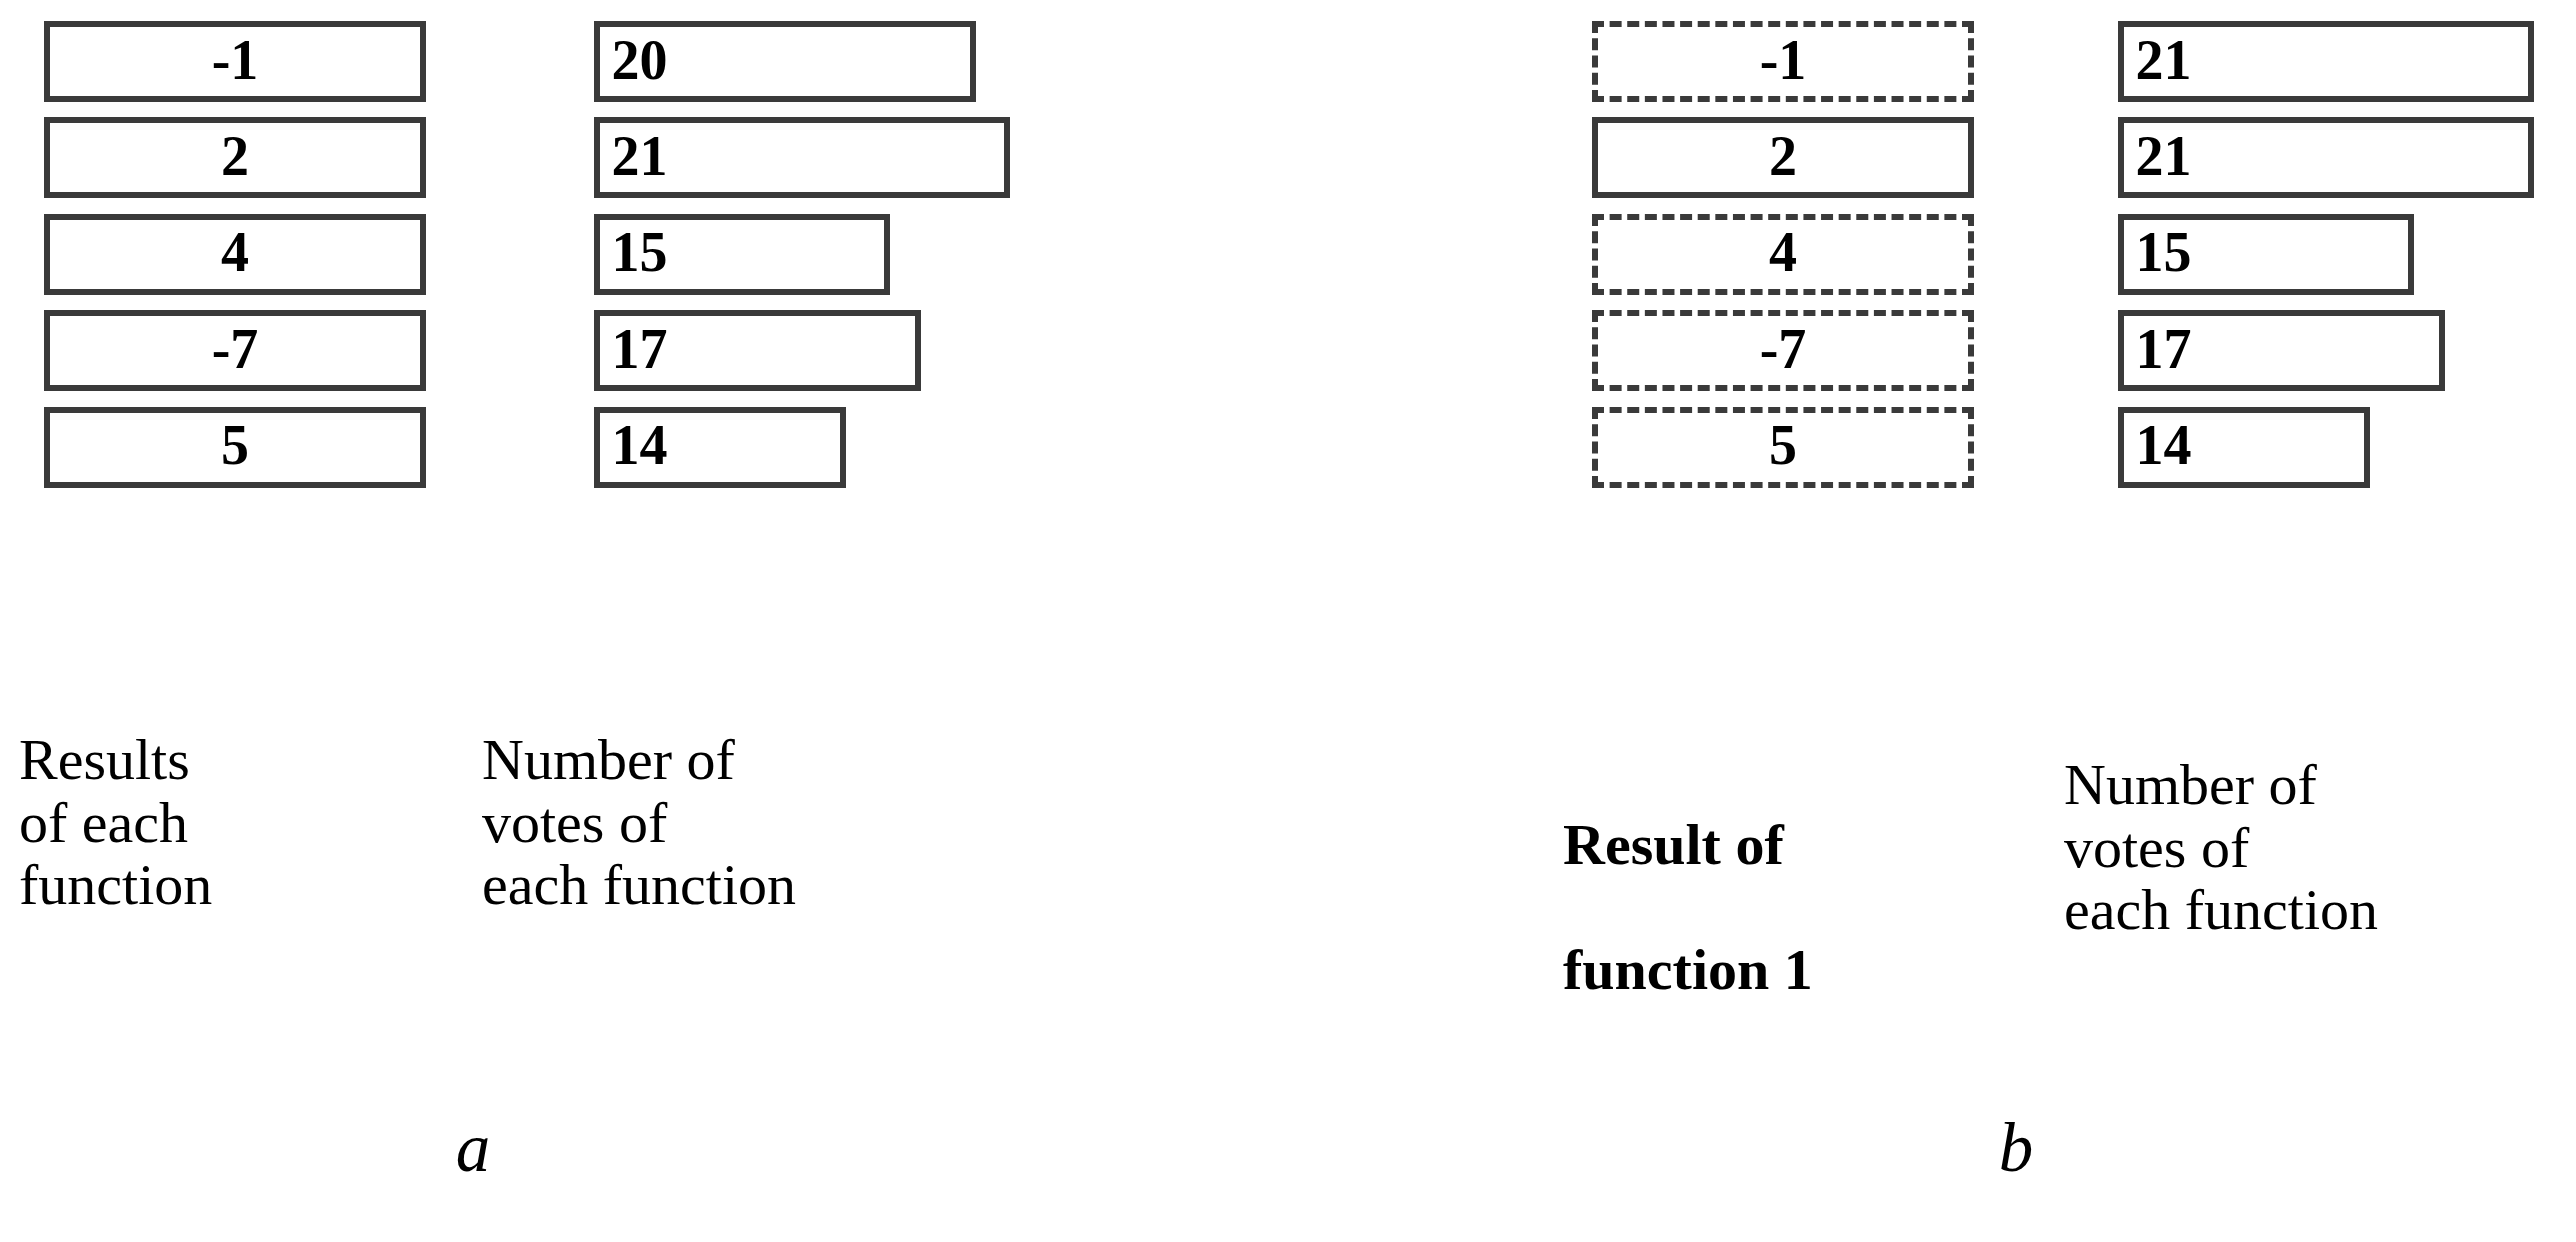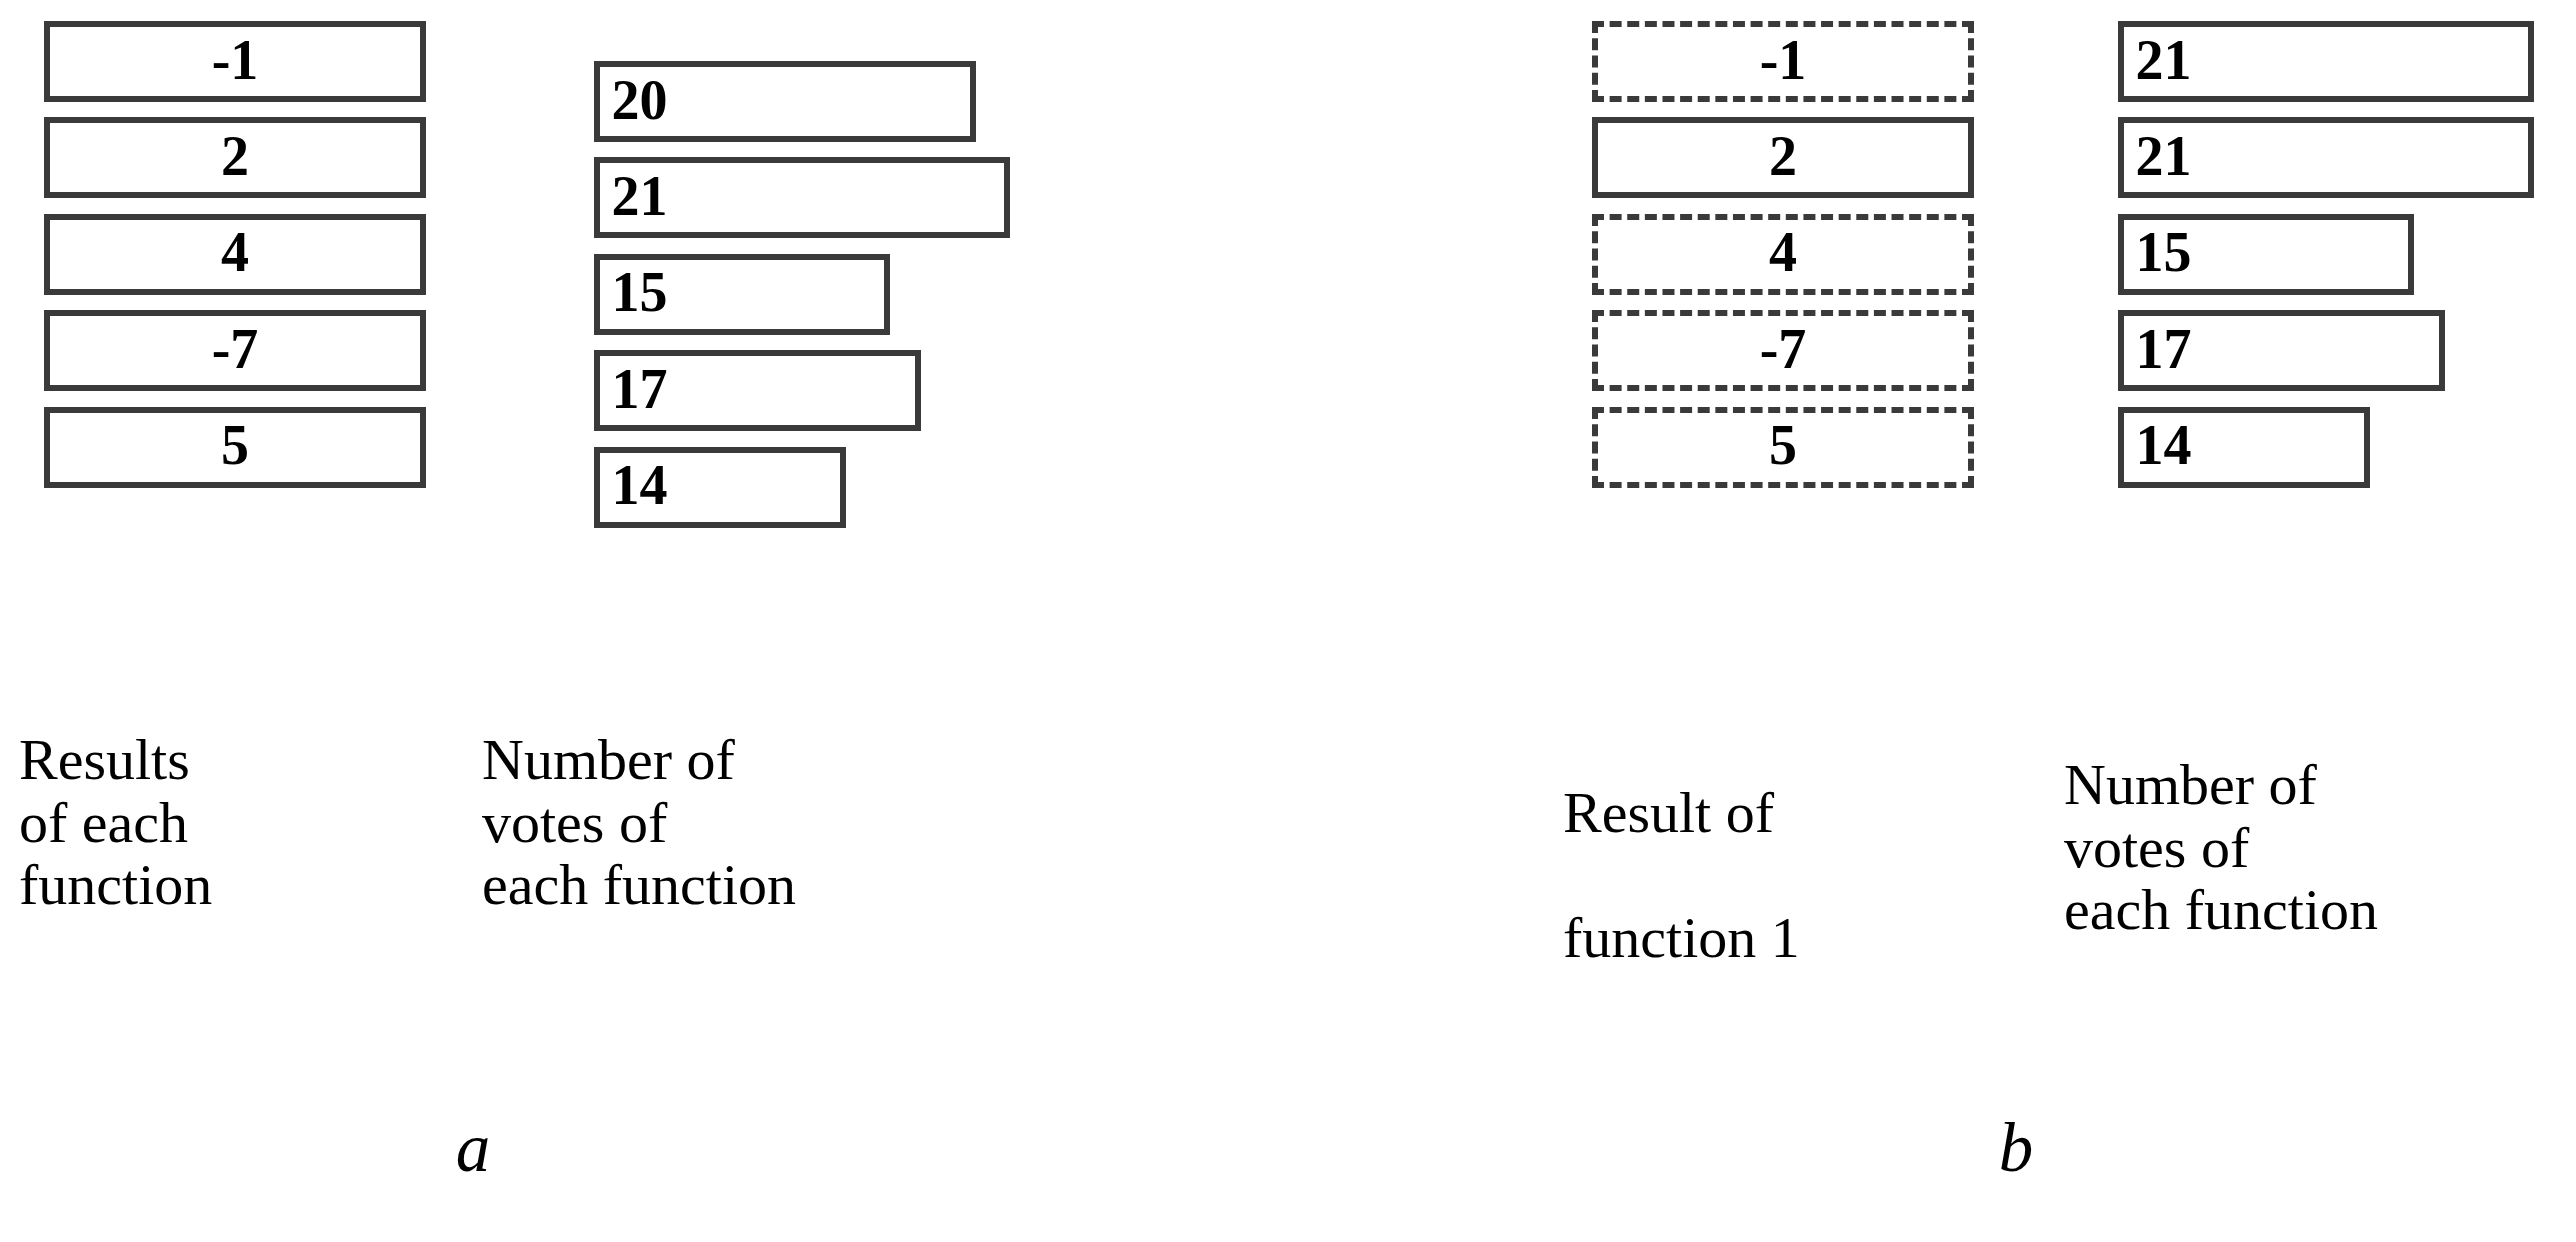--- a/index.html
+++ b/index.html
@@ -30,21 +30,21 @@
 
   
   .col {
     position: absolute;
     top: 21px;
   }
   .col-results { }
   .col-votes   { }
 
   .panel-a .col-results { left: 44px;  }
-  .panel-a .col-votes   { left: 594px; margin-top: 40px; }
+  .panel-a .col-votes   { left: 594px; }
   .panel-b .col-results { left: 68px;  }
   .panel-b .col-votes   { left: 594px; }
 
   .boxrow {
     height: 81px;
     margin-bottom: 15.4px;
     position: relative;
   }
 
   .box {
@@ -90,21 +90,21 @@
   
   .caption {
     position: absolute;
     font-size: 58px;
     color: #000000;
     line-height: 1.08;
     white-space: pre-line;
   }
   .panel-a .caption-results { left: 19px;  top: 729px; width: 436px; }
   .panel-a .caption-votes   { left: 482px; top: 729px; width: 540px; }
-  .panel-b .caption-results { left: 39px;  top: 719px; width: 436px; }
+  .panel-b .caption-results { left: 39px;  top: 751px; width: 436px; font-weight: bold; }
   .panel-b .caption-votes   { left: 540px; top: 754px; width: 502px; }
 
   .caption .sub {
     font-size: 41px;
     vertical-align: baseline;
     position: relative;
     top: 7.7px;
   }
 
   

